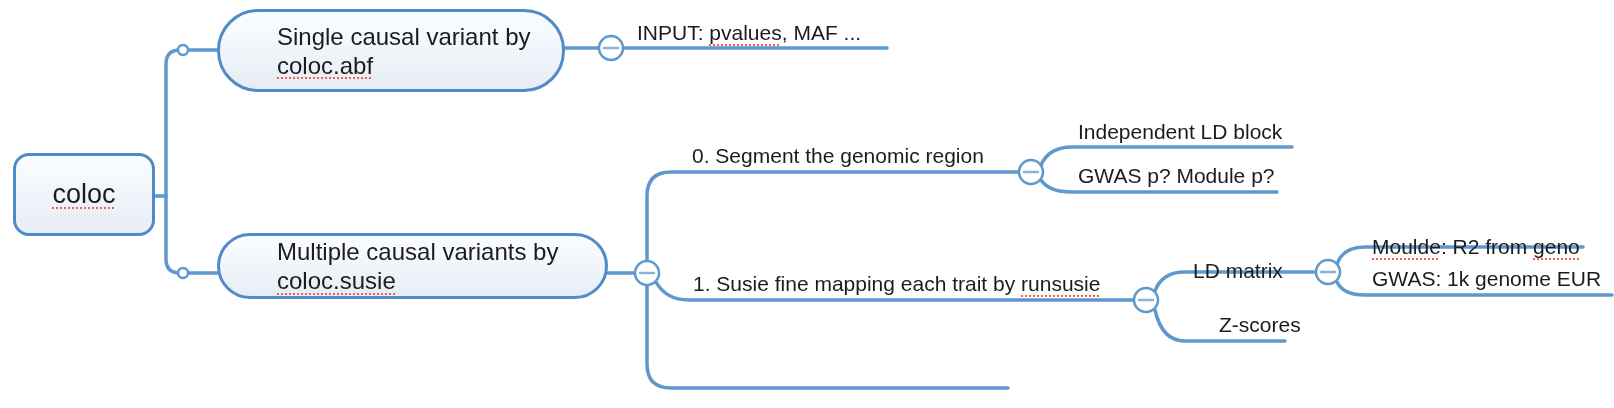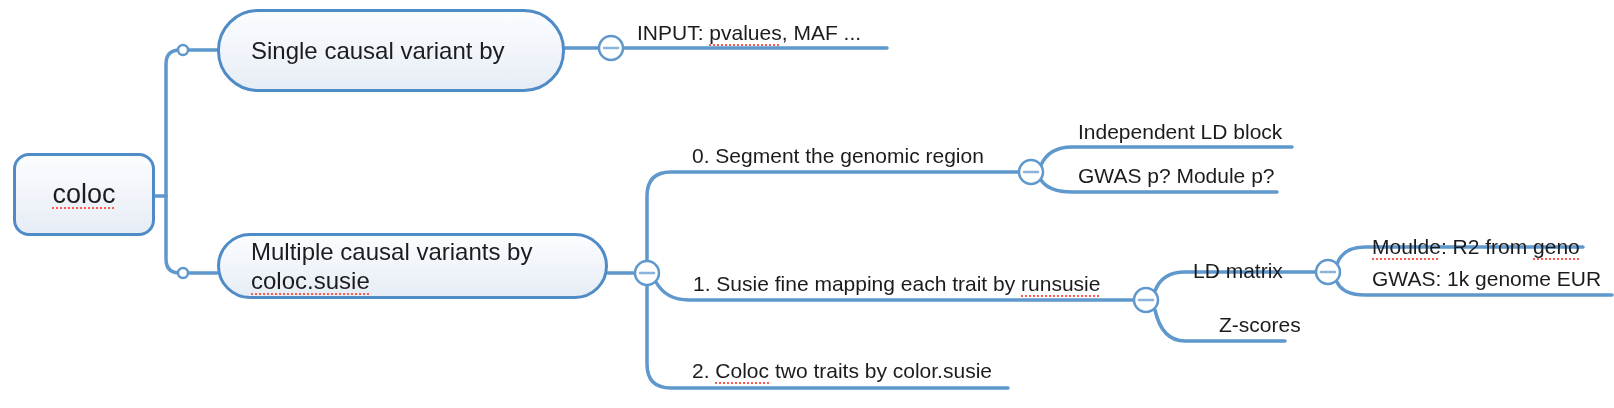--- a/index.html
+++ b/index.html
@@ -11,21 +11,21 @@
   .node{
     position:absolute;box-sizing:border-box;
     border:3px solid #4f8bc6;
     background:linear-gradient(180deg,#fbfdff 0%,#f0f4fa 55%,#e7edf5 100%);
     display:flex;align-items:center;
   }
   .node-root{left:13px;top:153px;width:142px;height:83px;border-radius:16px;justify-content:center;}
   .node-root .txt{font-size:27px;}
   .node-pill1{left:217px;top:9px;width:348px;height:83px;border-radius:41px;}
   .node-pill2{left:217px;top:233px;width:391px;height:66px;border-radius:41px;}
-  .pill-text{padding-left:31px;font-size:24px;line-height:29px;}
+  .pill-text{padding-left:57px;font-size:24px;line-height:29px;}
   .label{position:absolute;font-size:21px;line-height:25px;white-space:nowrap;}
   .miss{
     text-decoration-line:underline;
     text-decoration-style:dotted;
     text-decoration-color:#ff5a52;
     text-decoration-thickness:2px;
     text-underline-offset:4px;
   }
 </style>
 </head>
@@ -79,20 +79,21 @@
     </g>
   </svg>
 
   <div class="node node-root">
     <span class="txt miss">coloc</span>
   </div>
 
   <div class="node node-pill1">
     <div class="pill-text">
       <div><span>Single causal variant by</span></div>
+      <div><span class="miss">coloc.abf</span></div>
     </div>
   </div>
 
   <div class="node node-pill2">
     <div class="pill-text">
       <div><span>Multiple causal variants by</span></div>
       <div><span class="miss">coloc.susie</span></div>
     </div>
   </div>
 
@@ -125,17 +126,14 @@
   </div>
 
   <div class="label" style="left:1372px;top:218px;margin-top:16px;">
     <span class="miss">Moulde</span><span>: R2 from </span><span class="miss">geno</span>
   </div>
 
   <div class="label" style="left:1372px;top:266px;">
     <span>GWAS: 1k genome EUR</span>
   </div>
 
-  <div class="label" style="left:692px;top:358px;">
-    <span>2. </span><span class="miss">Coloc</span><span> two traits by color.susie</span>
-  </div>
 
 </div>
 
 </body></html>

